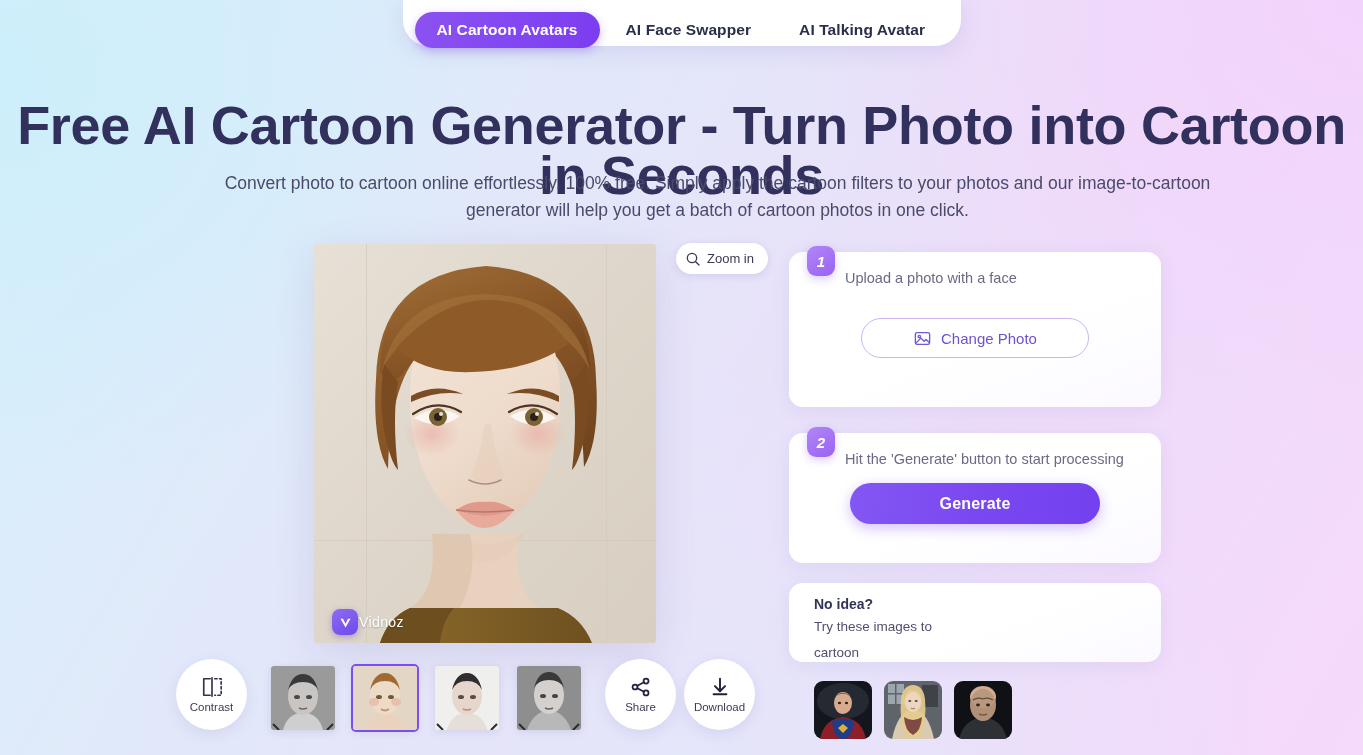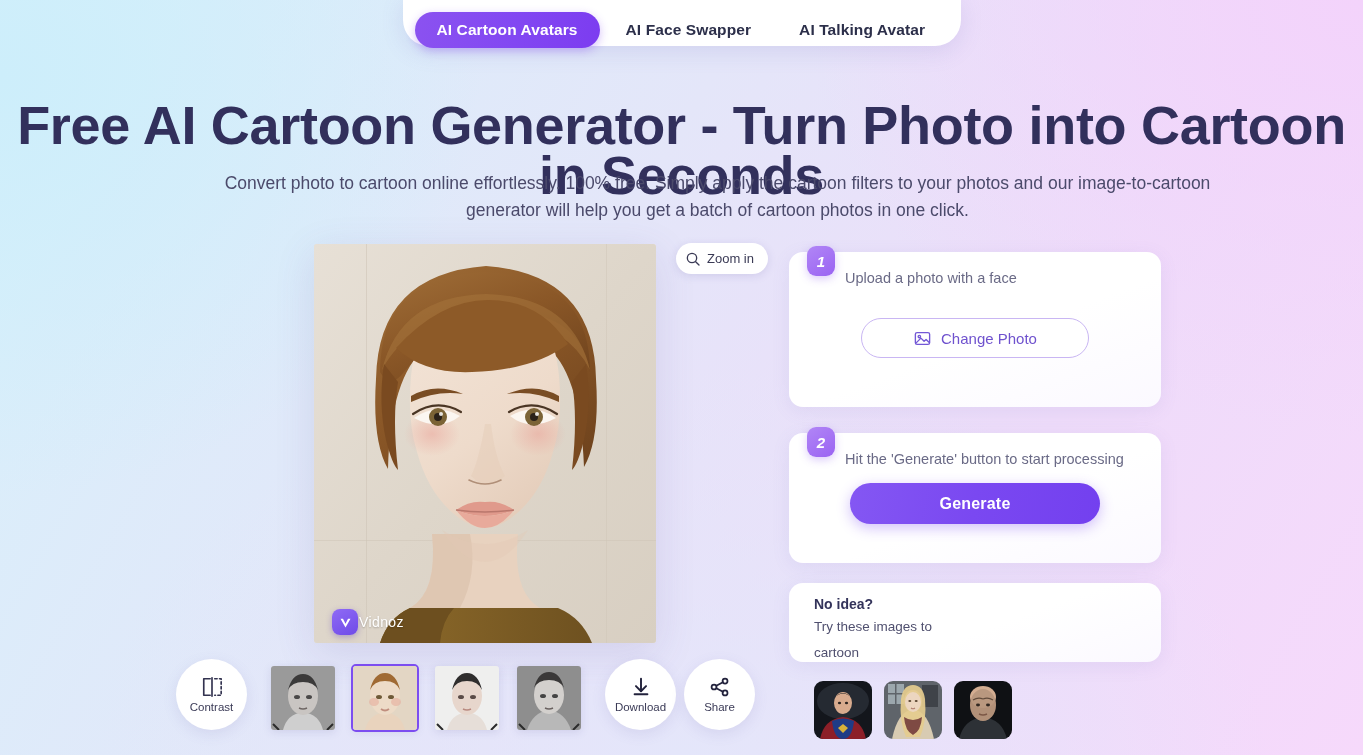--- a/index.html
+++ b/index.html
@@ -467,40 +467,40 @@
         <ellipse cx="38" cy="30" rx="3" ry="2" fill="#444"></ellipse>
         <path d="M28 42 q4 2 8 0" stroke="#6a6260" stroke-width="1.4" fill="none"></path>
         <path d="M2 58 l6 6 M62 58 l-6 6" stroke="#2b2b2b" stroke-width="2"></path>
       </svg>
     </div>
 
   </div>
 
   <div class="round-btn">
     <span>
-      <svg width="22" height="22" viewBox="0 0 24 24" fill="none" stroke="#22223c" stroke-width="2.1">
-        <line x1="12" y1="3" x2="12" y2="16" stroke-linecap="round"></line>
-        <path d="M6.5 11 L12 16.6 L17.5 11" stroke-linecap="round" stroke-linejoin="round"></path>
-        <line x1="5" y1="20" x2="19" y2="20" stroke-linecap="round"></line>
-      </svg>
-    </span>
-    <span class="lbl">Download</span>
-  </div>
-
-  <div class="round-btn">
-    <span>
       <svg width="22" height="22" viewBox="0 0 24 24" fill="none" stroke="#22223c" stroke-width="1.9">
         <circle cx="17.5" cy="5.5" r="2.7"></circle>
           <circle cx="17.5" cy="18.5" r="2.7"></circle>
           <circle cx="5.5" cy="12" r="2.7"></circle>
         <line x1="8" y1="10.6" x2="15.2" y2="6.8" stroke-linecap="round"></line>
         <line x1="8" y1="13.4" x2="15.2" y2="17.2" stroke-linecap="round"></line>
       </svg>
     </span>
     <span class="lbl">Share</span>
+  </div>
+
+  <div class="round-btn">
+    <span>
+      <svg width="22" height="22" viewBox="0 0 24 24" fill="none" stroke="#22223c" stroke-width="2.1">
+        <line x1="12" y1="3" x2="12" y2="16" stroke-linecap="round"></line>
+        <path d="M6.5 11 L12 16.6 L17.5 11" stroke-linecap="round" stroke-linejoin="round"></path>
+        <line x1="5" y1="20" x2="19" y2="20" stroke-linecap="round"></line>
+      </svg>
+    </span>
+    <span class="lbl">Download</span>
   </div>
 
 </div>
 
 <div class="panel" id="step1">
   <div class="badge">1</div>
   <div class="step-text">Upload a photo with a face</div>
   <div class="change-photo">
     <span>
       <svg width="19" height="19" viewBox="0 0 24 24" fill="none" stroke="#7358d6" stroke-width="1.7">

